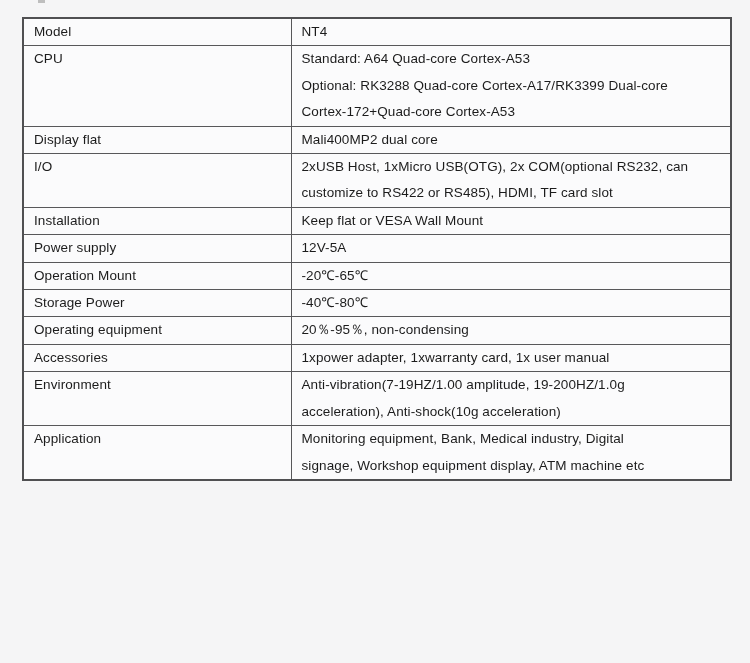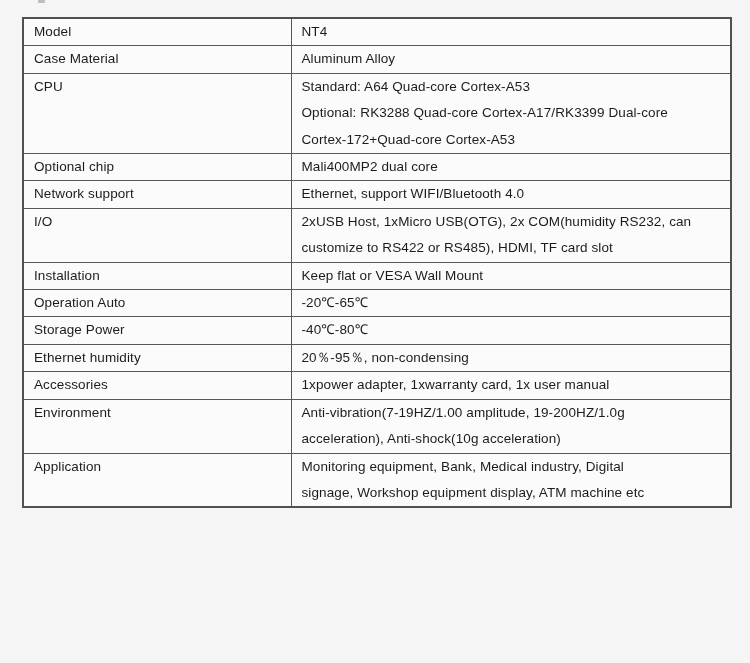--- a/index.html
+++ b/index.html
@@ -61,72 +61,66 @@
       <col class="col-value">
     </colgroup>
     <tbody id="spec-body">
         <tr>
           <td class="label-cell">Model</td>
           <td class="value-cell">
             <div>NT4</div>
           </td>
         </tr>
         <tr>
-          <td class="label-cell">Case Material</td>
-          <td class="value-cell">
-            <div>Aluminum Alloy</div>
-          </td>
-        </tr>
-        <tr>
           <td class="label-cell">CPU</td>
           <td class="value-cell">
             <div>Standard: A64 Quad-core Cortex-A53</div>
             <div>Optional: RK3288 Quad-core Cortex-A17/RK3399 Dual-core</div>
             <div>Cortex-172+Quad-core Cortex-A53</div>
           </td>
         </tr>
         <tr>
-          <td class="label-cell">Optional chip</td>
+          <td class="label-cell">Display flat</td>
           <td class="value-cell">
             <div>Mali400MP2 dual core</div>
           </td>
         </tr>
         <tr>
-          <td class="label-cell">Network support</td>
-          <td class="value-cell">
-            <div>Ethernet, support WIFI/Bluetooth 4.0</div>
-          </td>
-        </tr>
-        <tr>
           <td class="label-cell">I/O</td>
           <td class="value-cell">
-            <div>2xUSB Host, 1xMicro USB(OTG), 2x COM(humidity RS232, can</div>
+            <div>2xUSB Host, 1xMicro USB(OTG), 2x COM(optional RS232, can</div>
             <div>customize to RS422 or RS485), HDMI, TF card slot</div>
           </td>
         </tr>
         <tr>
           <td class="label-cell">Installation</td>
           <td class="value-cell">
             <div>Keep flat or VESA Wall Mount</div>
           </td>
         </tr>
         <tr>
-          <td class="label-cell">Operation Auto</td>
+          <td class="label-cell">Power supply</td>
+          <td class="value-cell">
+            <div>12V-5A</div>
+          </td>
+        </tr>
+        <tr>
+          <td class="label-cell">Operation Mount</td>
           <td class="value-cell">
             <div>-20℃-65℃</div>
           </td>
         </tr>
         <tr>
           <td class="label-cell">Storage Power</td>
           <td class="value-cell">
             <div>-40℃-80℃</div>
           </td>
         </tr>
         <tr>
-          <td class="label-cell">Ethernet humidity</td>
+          <td class="label-cell">Operating equipment</td>
           <td class="value-cell">
             <div>20％-95％, non-condensing</div>
           </td>
         </tr>
         <tr>
           <td class="label-cell">Accessories</td>
           <td class="value-cell">
             <div>1xpower adapter, 1xwarranty card, 1x user manual</div>
           </td>
         </tr>

